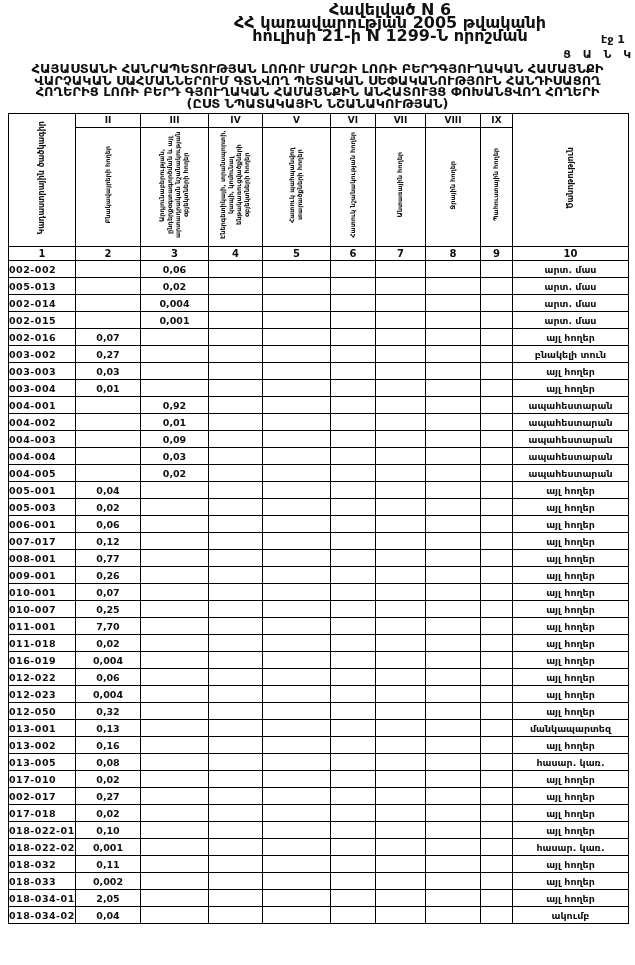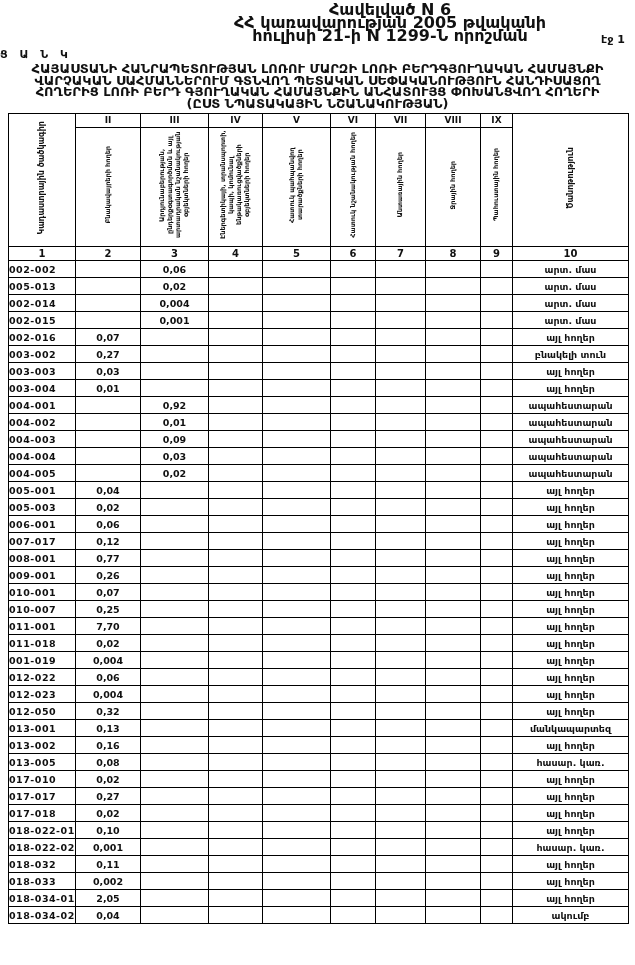--- a/index.html
+++ b/index.html
@@ -11,21 +11,21 @@
   .page{position:absolute;inset:0;background:#fff;}
   .page-label{
     position:absolute;top:3px;right:10px;
     font-size:11px;font-weight:bold;margin-top:30px;
   }
   .appendix{
     margin-top:3px;margin-left:170px;width:440px;
     text-align:center;font-size:16px;font-weight:bold;line-height:13px;
   }
   .list-title{
-    margin-top:6px;text-align:left;font-size:11px;font-weight:bold;
+    margin-top:6px;text-align:right;font-size:11px;font-weight:bold;
     letter-spacing:4px;
   }
   .doc-title{
     margin:2px auto 4px auto;width:600px;text-align:center;
     font-size:13px;font-weight:bold;line-height:11.5px;
   }
   table.main{
     margin-left:8px;border-collapse:collapse;table-layout:fixed;
     width:620px;
   }
@@ -410,21 +410,21 @@
           <td class="val"></td>
           <td class="val"></td>
           <td class="val"></td>
           <td class="val"></td>
           <td class="val"></td>
           <td class="val"></td>
           <td class="val"></td>
           <td class="note">այլ հողեր</td>
         </tr>
         <tr class="datarow">
-          <td class="code">001-019</td>
+          <td class="code">016-019</td>
           <td class="val">0,004</td>
           <td class="val"></td>
           <td class="val"></td>
           <td class="val"></td>
           <td class="val"></td>
           <td class="val"></td>
           <td class="val"></td>
           <td class="val"></td>
           <td class="note">այլ հողեր</td>
         </tr>
@@ -506,21 +506,21 @@
           <td class="val"></td>
           <td class="val"></td>
           <td class="val"></td>
           <td class="val"></td>
           <td class="val"></td>
           <td class="val"></td>
           <td class="val"></td>
           <td class="note">այլ հողեր</td>
         </tr>
         <tr class="datarow">
-          <td class="code">017-017</td>
+          <td class="code">002-017</td>
           <td class="val">0,27</td>
           <td class="val"></td>
           <td class="val"></td>
           <td class="val"></td>
           <td class="val"></td>
           <td class="val"></td>
           <td class="val"></td>
           <td class="val"></td>
           <td class="note">այլ հողեր</td>
         </tr>

